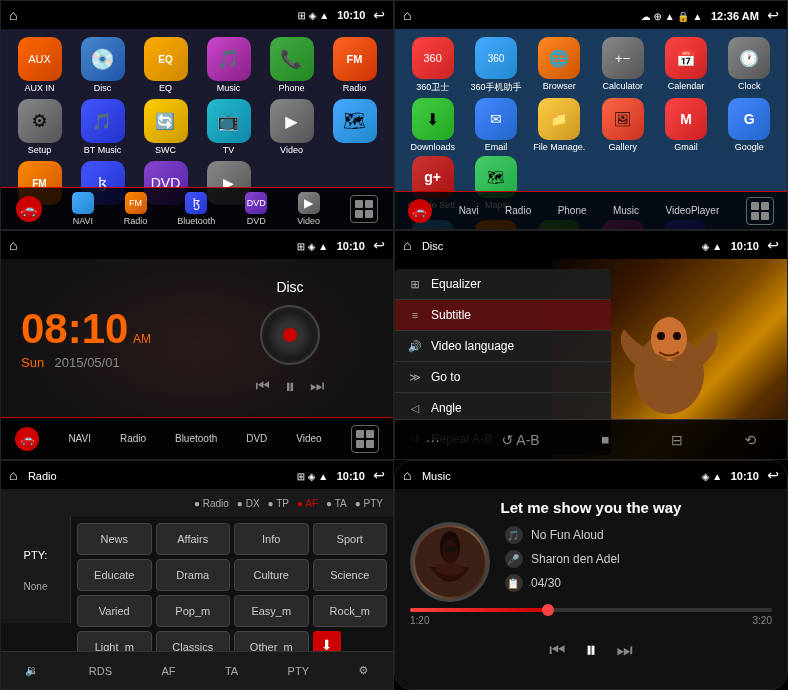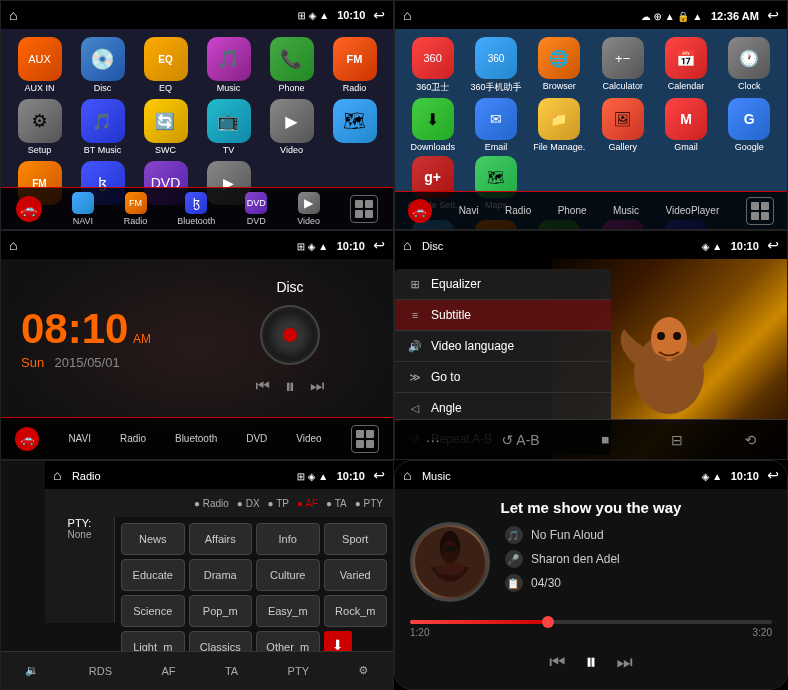--- a/index.html
+++ b/index.html
@@ -54,40 +54,40 @@
     .disc-menu-item.active { background: rgba(180,0,0,0.4); }
     .menu-icon { width: 16px; height: 16px; display: flex; align-items: center; justify-content: center; font-size: 11px; color: #aaa; }
     .p4-bottom-bar { position: absolute; bottom: 0; left: 0; right: 0; height: 40px; background: rgba(0,0,0,0.9); display: flex; align-items: center; justify-content: space-around; border-top: 1px solid #333; }
     .p4-bottom-btn { color: #888; font-size: 14px; cursor: pointer; }
 
     
     .p5 { background: #111; }
     .p5 .status-bar { height: 28px; background: #000; display: flex; align-items: center; justify-content: space-between; padding: 0 8px; }
     .radio-header { height: 28px; background: #1a1a1a; display: flex; align-items: center; justify-content: flex-end; padding: 0 10px; gap: 8px; font-size: 10px; color: #aaa; }
     .radio-main { display: flex; height: calc(100% - 84px - 38px); }
-    .pty-label { width: 70px; background: #1a1a1a; display: flex; flex-direction: column; align-items: center; justify-content: flex-start; border-right: 1px solid #333; }
+    .pty-label { width: 70px; background: #1a1a1a; display: flex; flex-direction: column; align-items: center; justify-content: center; border-right: 1px solid #333; gap: 20px; }
     .pty-text { color: #fff; font-size: 11px; }
     .pty-val { color: #aaa; font-size: 10px; }
     .radio-btns { flex: 1; display: grid; grid-template-columns: repeat(4, 1fr); gap: 4px; padding: 6px; }
     .radio-btn { background: #2a2a2a; border: 1px solid #444; border-radius: 4px; color: #ccc; font-size: 11px; display: flex; align-items: center; justify-content: center; cursor: pointer; height: 32px; }
     .radio-bottom { position: absolute; bottom: 0; left: 0; right: 0; height: 38px; background: #1a1a1a; display: flex; align-items: center; justify-content: space-around; border-top: 1px solid #333; }
     .radio-bottom-btn { color: #aaa; font-size: 11px; cursor: pointer; }
     .radio-scroll { background: #c00; border-radius: 3px; width: 28px; height: 28px; display: flex; align-items: center; justify-content: center; color: #fff; font-size: 14px; }
 
     
     .p6 { background: #111; border-radius: 18px; }
     .p6 .status-bar { height: 28px; background: #000; display: flex; align-items: center; justify-content: space-between; padding: 0 8px; }
     .music-content { padding: 10px 15px; display: flex; flex-direction: column; align-items: center; gap: 6px; }
     .music-title { color: #fff; font-size: 15px; font-weight: bold; text-align: center; }
     .music-info-row { display: flex; align-items: center; gap: 15px; width: 100%; }
     .album-art { width: 80px; height: 80px; border-radius: 50%; background: linear-gradient(135deg, #4a3020, #8a6040, #2a1810); border: 3px solid #444; flex-shrink: 0; overflow: hidden; display: flex; align-items: center; justify-content: center; }
     .music-meta { flex: 1; }
     .music-meta-row { display: flex; align-items: center; gap: 8px; margin-bottom: 6px; color: #ccc; font-size: 12px; }
     .meta-icon { width: 18px; height: 18px; border-radius: 50%; background: #333; display: flex; align-items: center; justify-content: center; font-size: 10px; }
-    .music-progress { width: 100%; margin-top: 12px; }
+    .music-progress { width: 100%; margin-top: 0; }
     .progress-bar { width: 100%; height: 4px; background: #333; border-radius: 2px; position: relative; }
     .progress-fill { height: 100%; background: linear-gradient(to right, #ff4444, #cc0000); border-radius: 2px; width: 38%; }
     .progress-dot { position: absolute; top: -4px; left: 38%; width: 12px; height: 12px; border-radius: 50%; background: #ff4444; margin-left: -6px; }
     .progress-times { display: flex; justify-content: space-between; color: #888; font-size: 10px; margin-top: 3px; }
     .music-controls { display: flex; align-items: center; justify-content: center; gap: 20px; margin-top: 5px; }
     .music-ctrl-btn { color: #888; font-size: 18px; cursor: pointer; }
     .music-ctrl-btn.play { color: #fff; font-size: 22px; }
     .music-bottom { position: absolute; bottom: 0; left: 394px; right: 0; height: 38px; background: #1a1a1a; display: flex; align-items: center; justify-content: space-around; border-top: 1px solid #333; }
 
     .icon-aux { background: linear-gradient(135deg, #ff6600, #cc4400); }
@@ -116,21 +116,21 @@
     .icon-filem { background: linear-gradient(135deg, #ffcc44, #cc9922); }
     .icon-gallery { background: linear-gradient(135deg, #ff6644, #cc3322); }
     .icon-gmail { background: linear-gradient(135deg, #ff4444, #cc2222); }
     .icon-google { background: linear-gradient(135deg, #4488ff, #2266cc); }
     .icon-gplus { background: linear-gradient(135deg, #cc3333, #aa1111); }
     .icon-maps { background: linear-gradient(135deg, #44cc66, #22aa44); }
     .icon-vp { background: linear-gradient(135deg, #4444ff, #2222cc); }
 
     .car-icon { background: #c00; border-radius: 50%; width: 26px; height: 26px; display: flex; align-items: center; justify-content: center; color: #fff; font-size: 14px; }
 
-    .p5-relative { position: relative; height: 100%; padding-left: 44px; }
+    .p5-relative { position: relative; height: 100%; }
   </style>
 </head>
 <body>
 
 <div class="panel p1">
   <div class="status-bar">
     <div class="left">
       <span style="color:#fff;font-size:14px;">⌂</span>
     </div>
     <div class="right">
@@ -565,22 +565,22 @@
         <span class="pty-val">None</span>
       </div>
       <div class="radio-btns">
         <div class="radio-btn">News</div>
         <div class="radio-btn">Affairs</div>
         <div class="radio-btn">Info</div>
         <div class="radio-btn">Sport</div>
         <div class="radio-btn">Educate</div>
         <div class="radio-btn">Drama</div>
         <div class="radio-btn">Culture</div>
+        <div class="radio-btn">Science</div>
         <div class="radio-btn">Varied</div>
-        <div class="radio-btn">Science</div>
         <div class="radio-btn">Pop_m</div>
         <div class="radio-btn">Easy_m</div>
         <div class="radio-btn">Rock_m</div>
         <div class="radio-btn">Light_m</div>
         <div class="radio-btn">Classics</div>
         <div class="radio-btn">Other_m</div>
         <div class="radio-scroll">⬇</div>
       </div>
     </div>
     <div class="radio-bottom">

